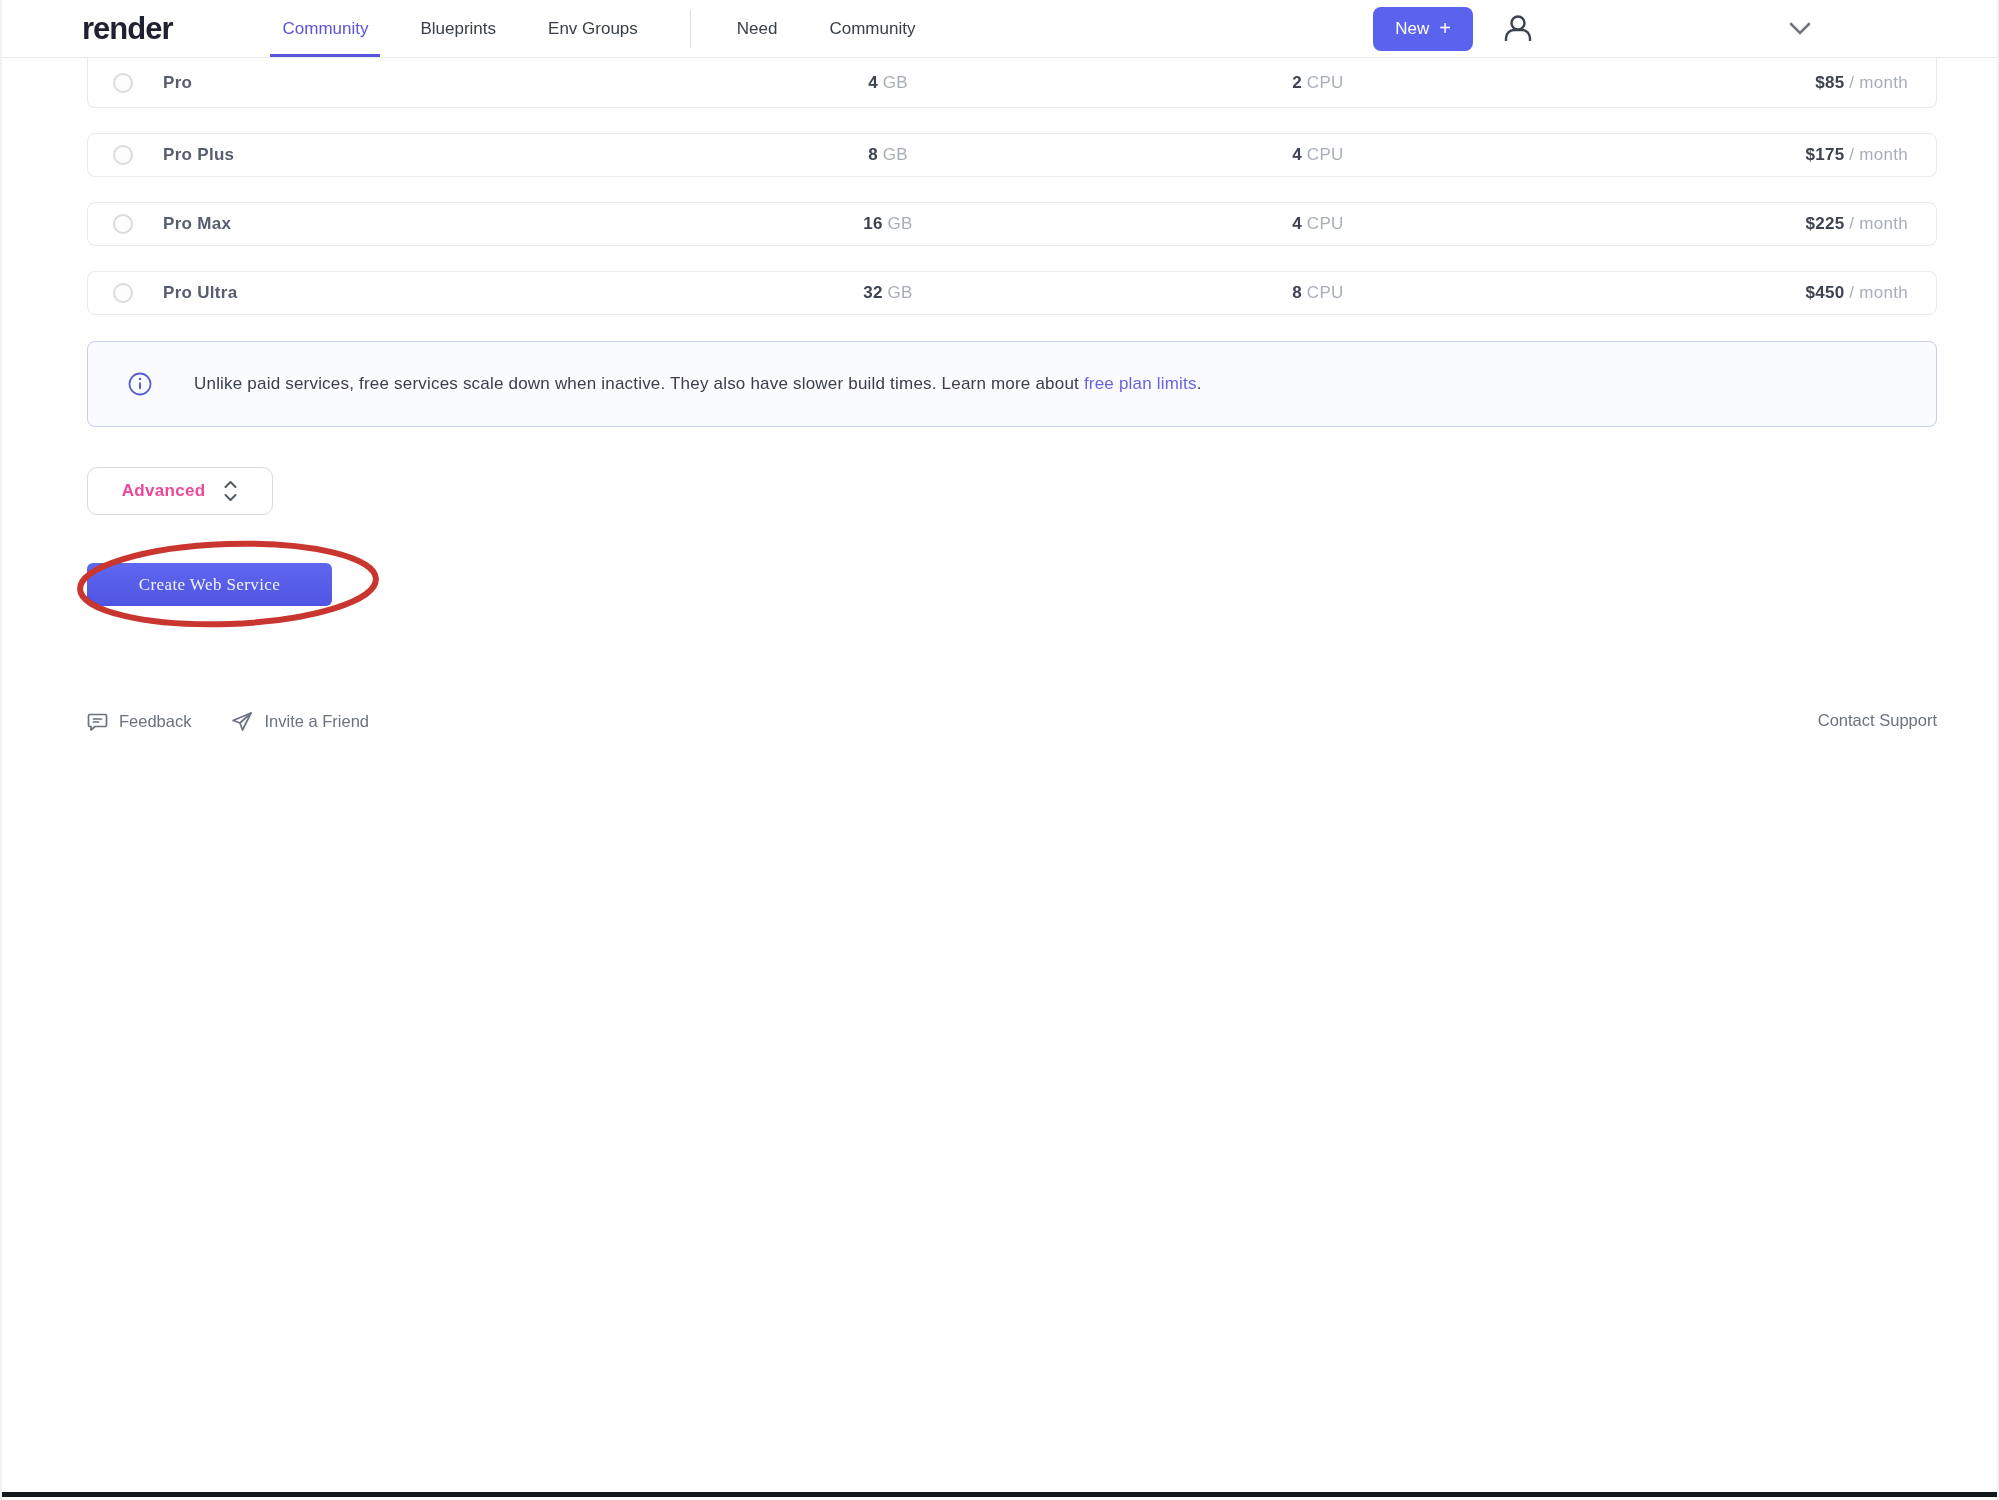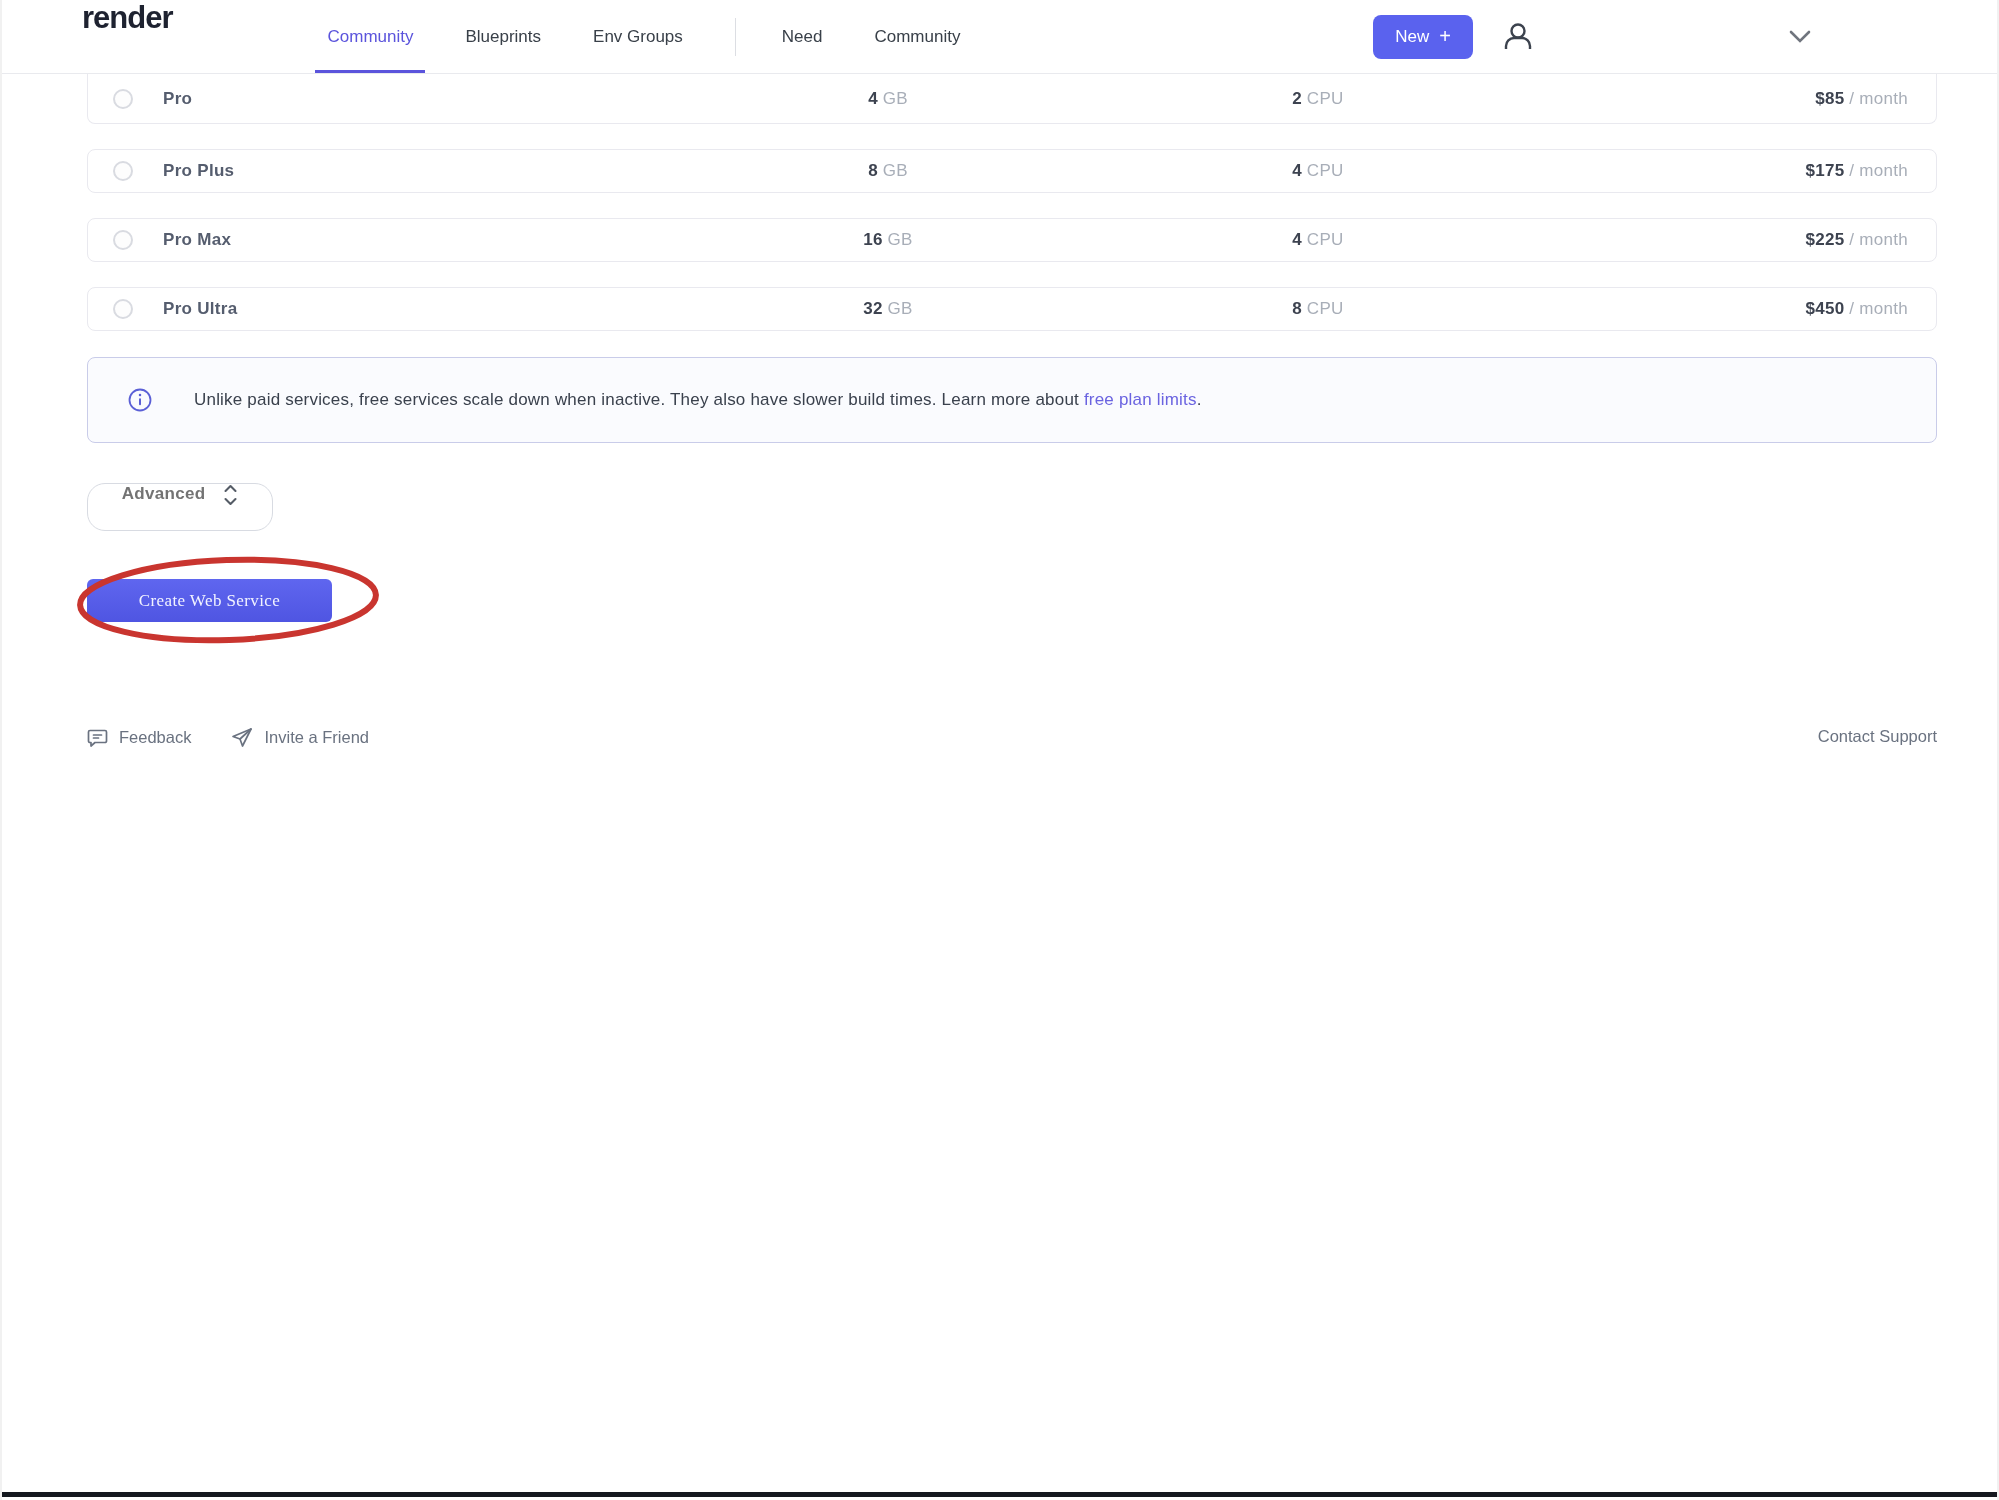--- a/index.html
+++ b/index.html
@@ -6,22 +6,22 @@
   html,body { background:#ffffff; }
   body { font-family:"Liberation Sans", sans-serif; }
   .screen {
     position:relative; width:1999px; height:1500px;
     background:#ffffff; overflow:hidden;
     border-left:2px solid #f1f1f1; border-right:2px solid #f1f1f1;
   }
 
   
   .header {
-    position:relative; height:74px; display:flex; 
-    padding:0 80px 0 80px; border-bottom:1px solid #e9eaee; background:#fff;gap:45px;
+    position:relative; height:58px; display:flex; align-items:center;
+    padding:0 80px 0 80px; border-bottom:1px solid #e9eaee; background:#fff;
   }
   .logo {
     font-size:31px; font-weight:bold; color:#1e2230; letter-spacing:-1px;
     margin-right:110px; cursor:pointer;
   }
   .nav { display:flex; align-items:stretch; height:100%; }
   .nav-item {
     position:relative; display:flex; align-items:center;
     font-size:17px; color:#394049; font-weight:500;
     margin-right:52px; cursor:pointer; white-space:nowrap;
@@ -71,23 +71,23 @@
 
   .notice {
     margin-top:26px; height:86px; border:1.5px solid #c9cce9; border-radius:8px;
     background:#fafbfe; display:flex; align-items:center; padding:0 40px; gap:42px;
   }
   .notice-text { font-size:17px; color:#3a414d; font-weight:500; letter-spacing:.2px; }
   .notice-link { color:#6a63e0; cursor:pointer; font-weight:500; }
 
   .advanced-btn {
     margin-top:40px; height:48px; width:186px;
-    background:#fff; border:1px solid #d8dbe2; border-radius:18px;
-    display:flex; justify-content:center; gap:18px;
-    font-size:17px; font-weight:600; color:#737373; cursor:pointer;
+    background:#fff; border:1px solid #d8dbe2; border-radius:10px;
+    display:flex; align-items:center; justify-content:center; gap:18px;
+    font-size:17px; font-weight:600; color:#ec4899; cursor:pointer;
     font-family:"Liberation Sans", sans-serif; letter-spacing:.3px;
   }
 
   .create-wrap { position:relative; margin-top:28px; width:360px; height:84px; }
   .create-btn {
     position:absolute; left:0; top:20px; width:245px; height:43px;
     background:linear-gradient(180deg,#5f66ef 0%,#4f55e2 100%);
     color:#f2f3ff; font-size:17px; font-weight:500; letter-spacing:.4px;
     border:none; border-radius:6px; cursor:pointer;
     font-family:Liberation Serif, serif;

